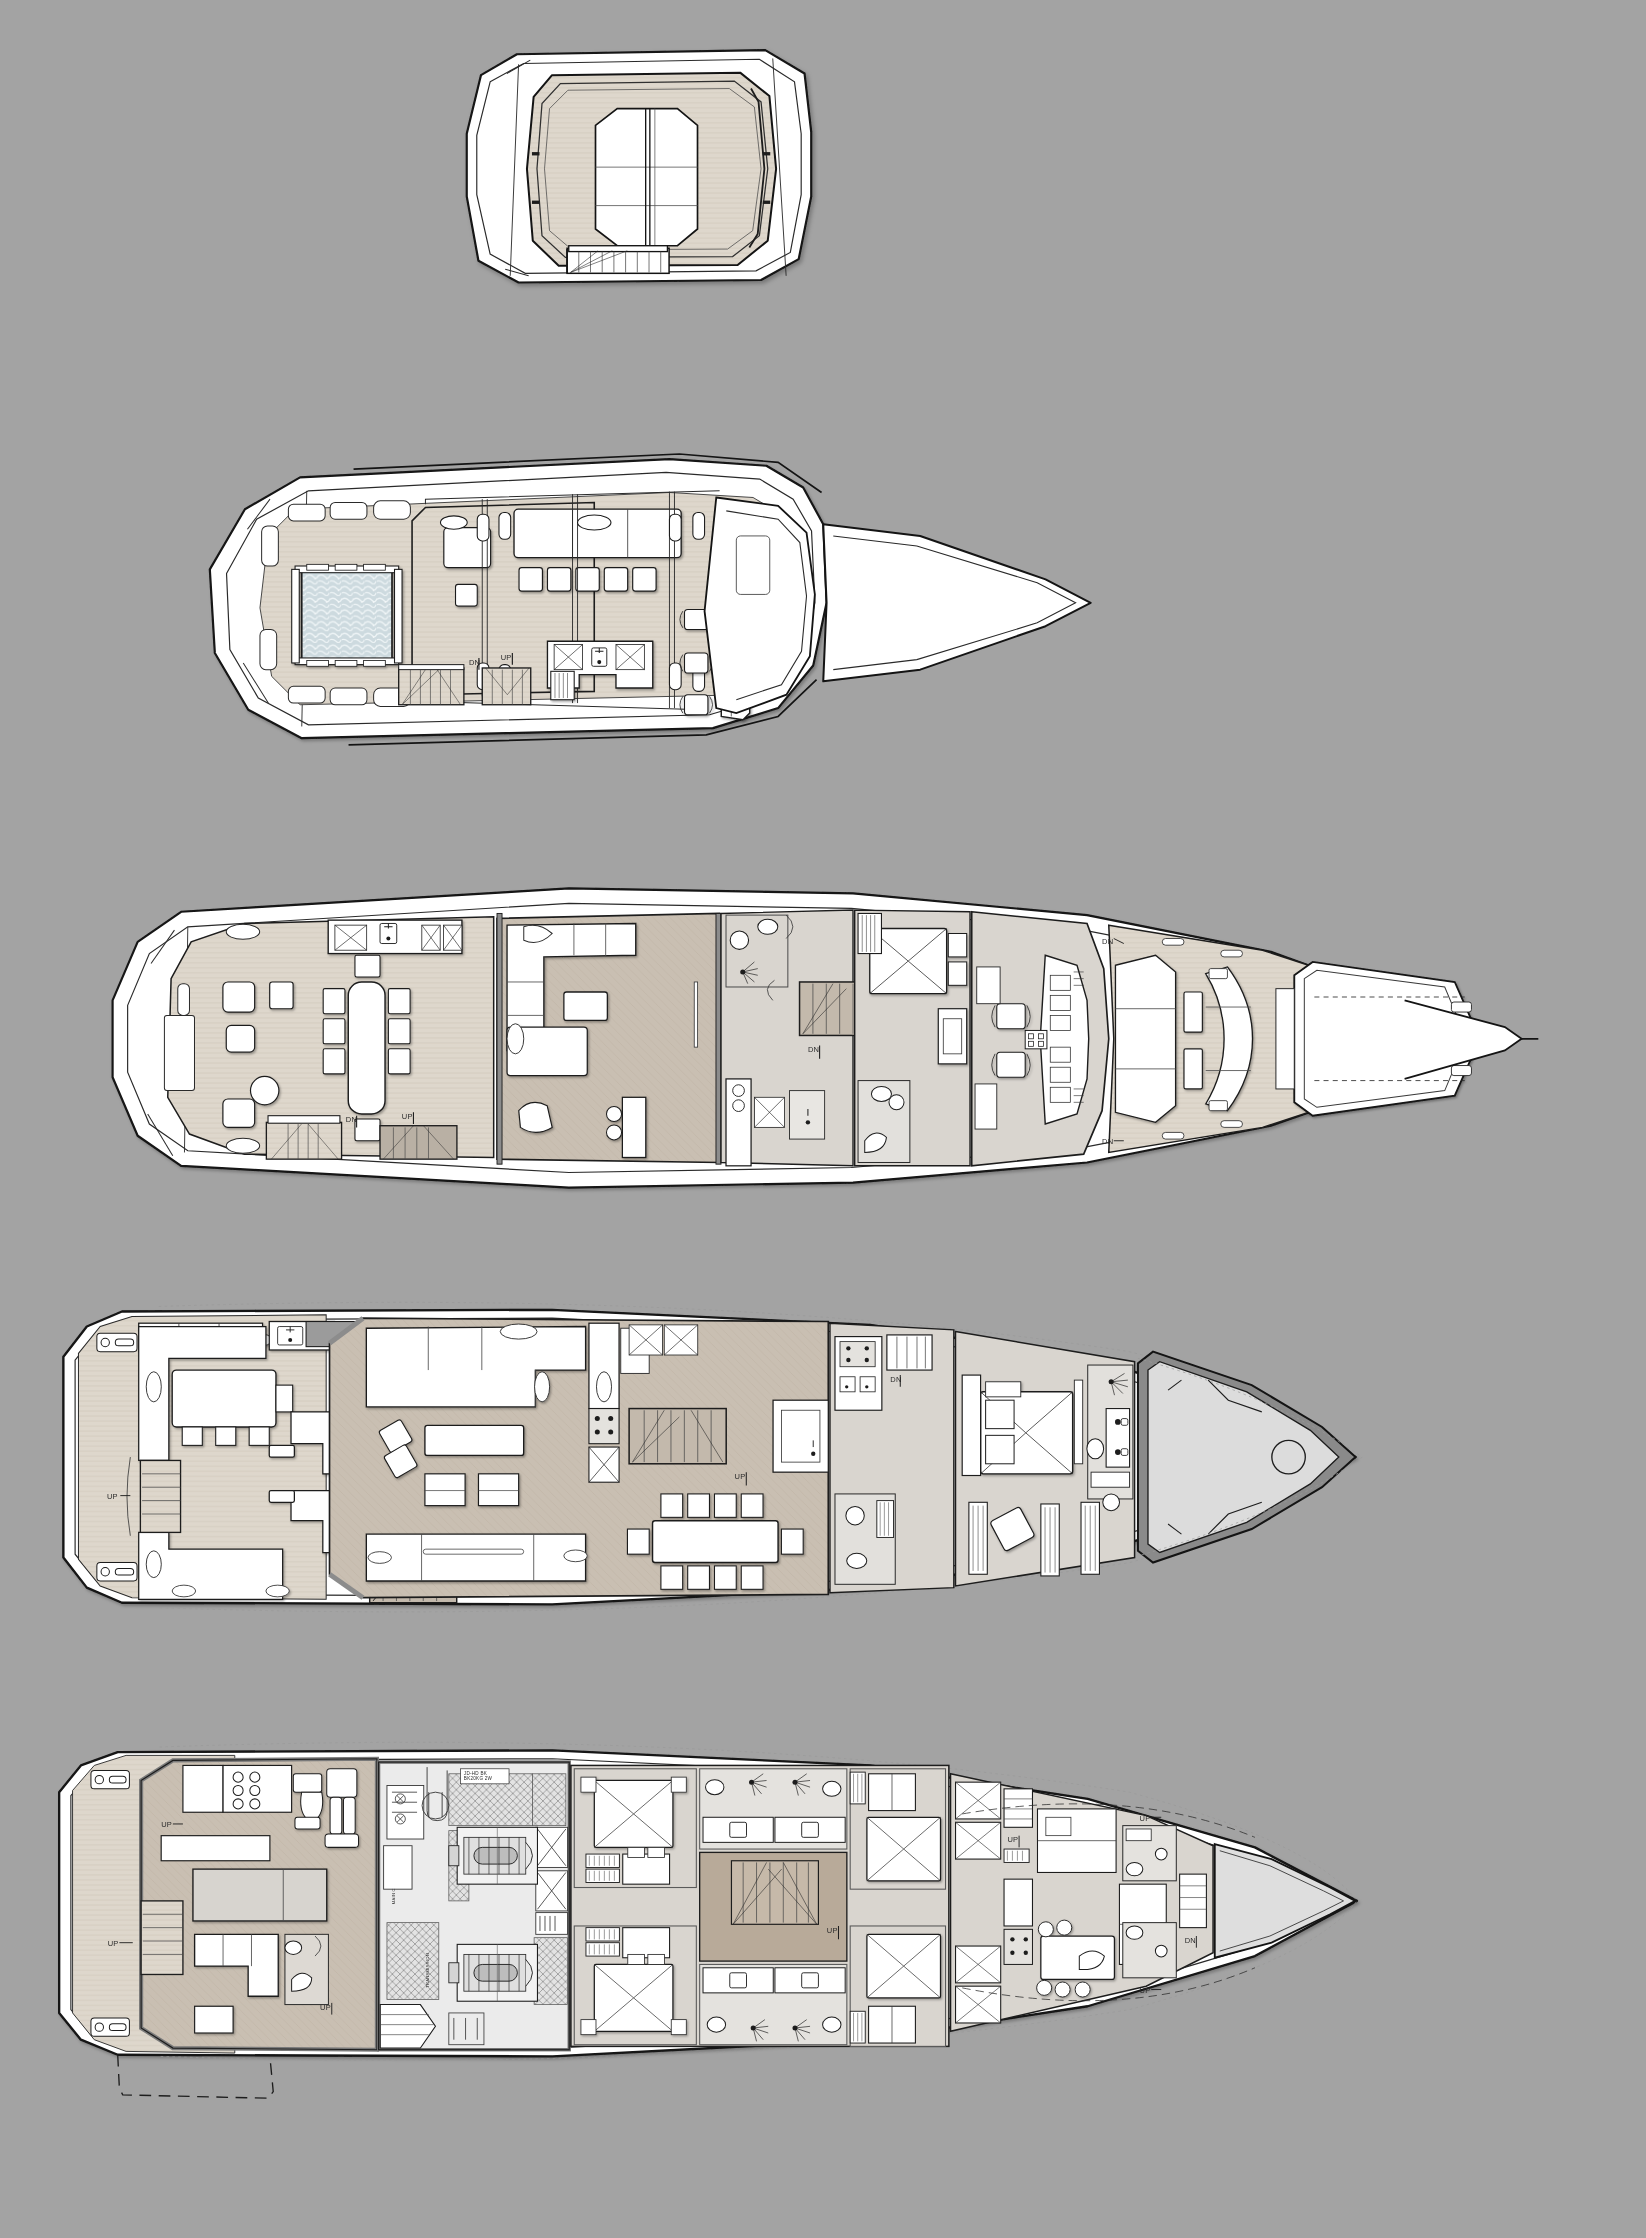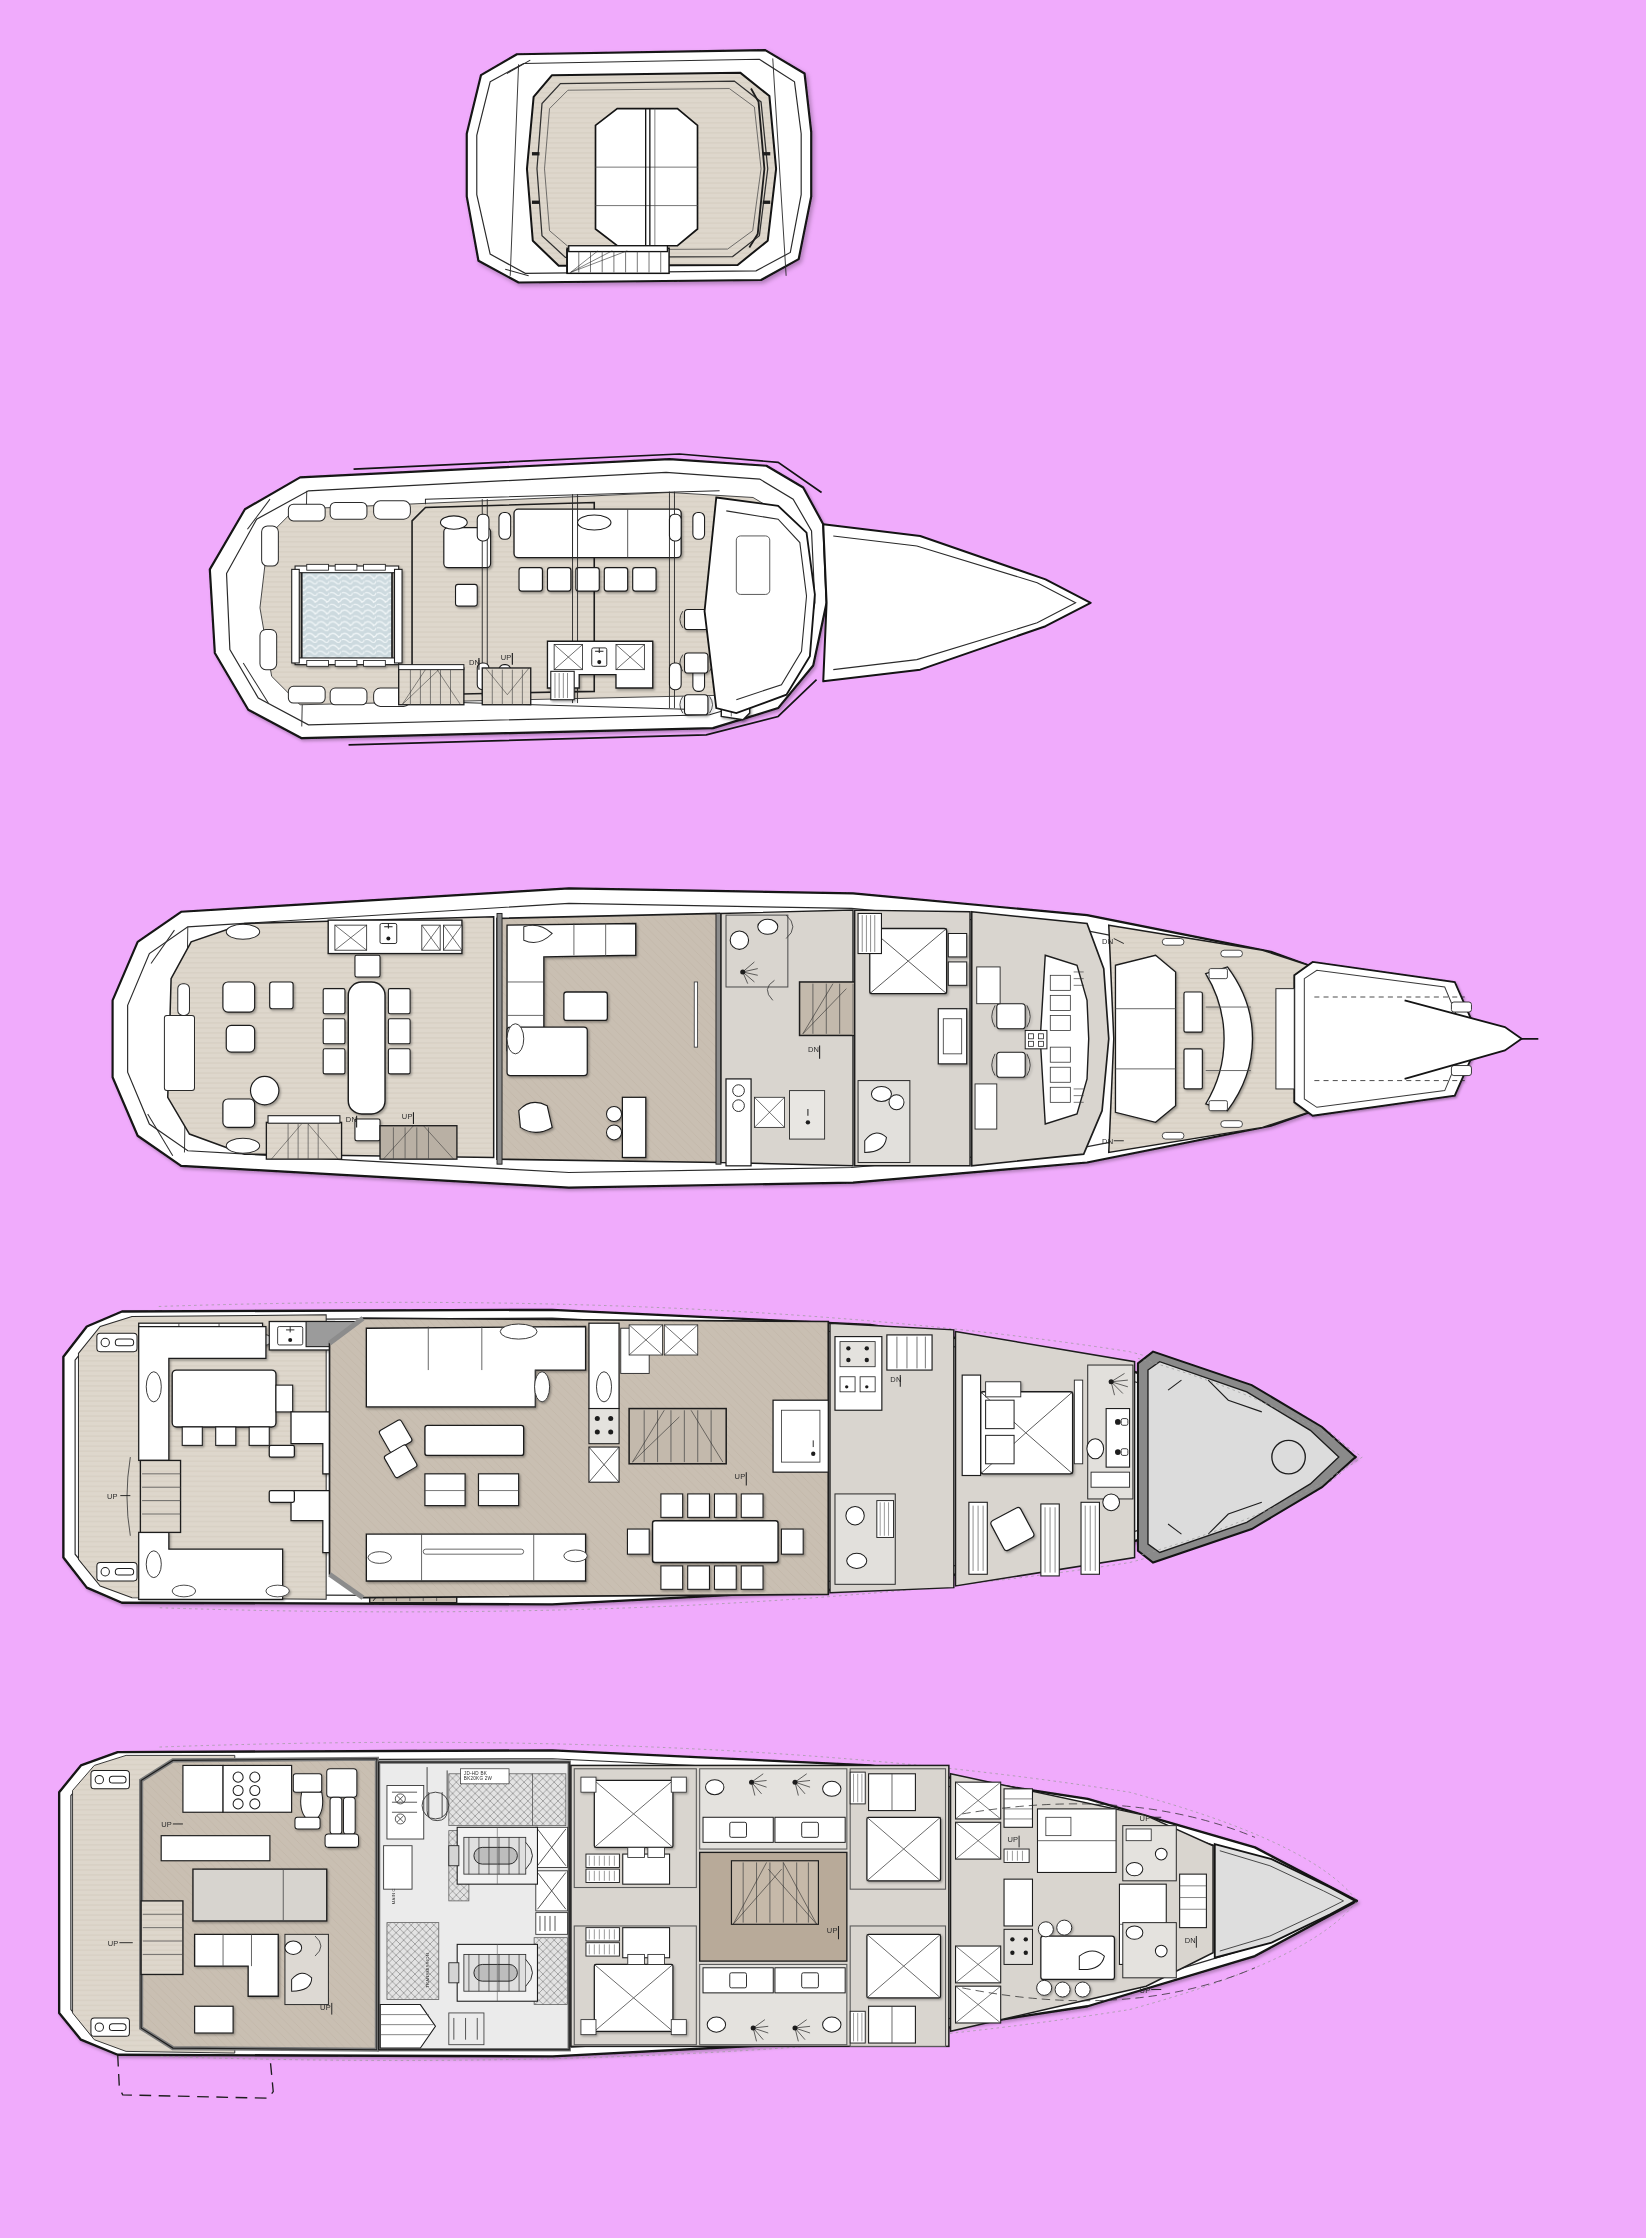--- a/index.html
+++ b/index.html
@@ -2,21 +2,21 @@
 <html style="font-size:13.4px"><head>
 <meta charset="utf-8">
 <title>Yacht General Arrangement</title>
 <style>
   html,body{margin:0;padding:0;background:#ffffff;}
   body{
     font-family:"Liberation Sans", sans-serif;
     width:1647px;height:2239px;position:relative;overflow:hidden;
     -webkit-font-smoothing:antialiased;
   }
-  #sheet{position:absolute;left:0;top:0;width:1647px;height:2239px;background:#f0abfc;}
+  #sheet{position:absolute;left:0;top:0;width:1647px;height:2239px;background:#a3a3a3;}
   .deck{position:absolute;}
   .deck svg{display:block;}
   .lbl{font-size:9px;fill:#2b2b2b;font-family:"Liberation Sans",sans-serif;letter-spacing:.3px;}
 </style>
 </head>
 <body>
 
 <div id="sheet">
 
   <div class="deck" style="left:418px;top:25px;">

